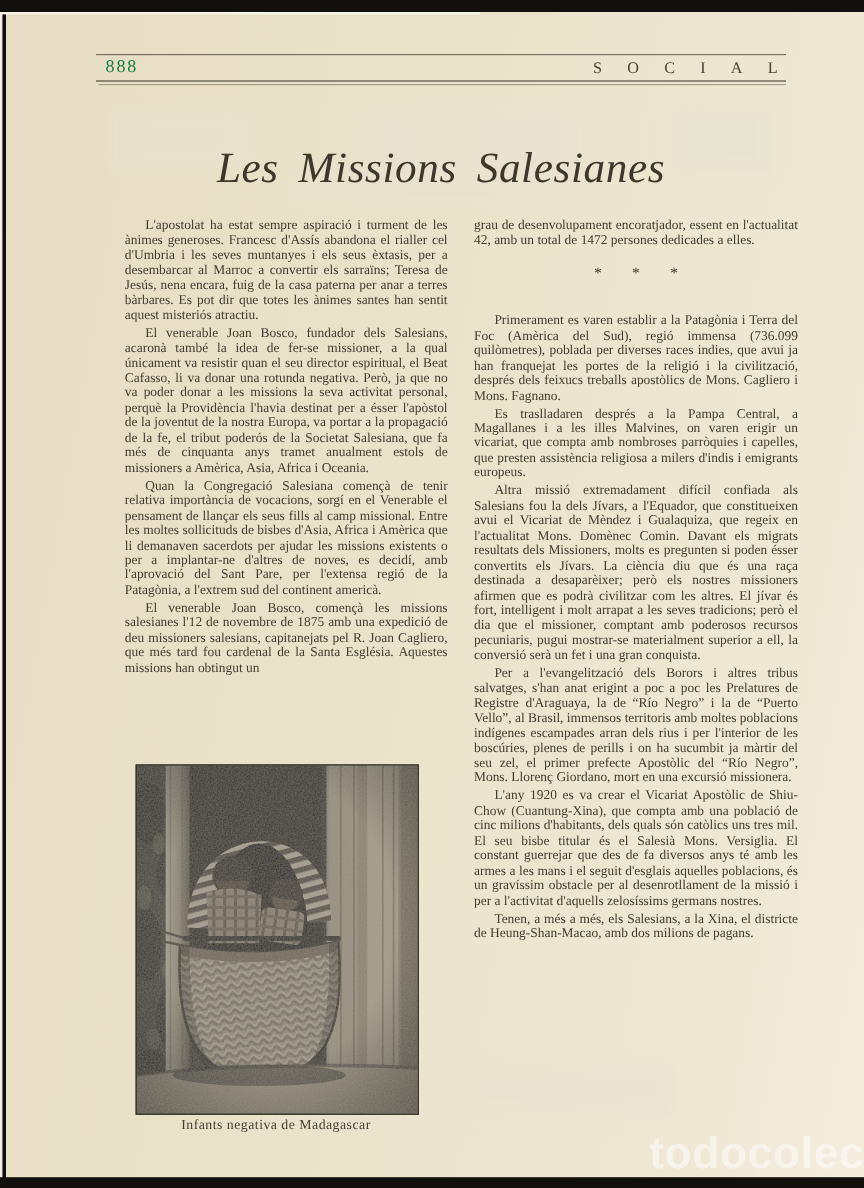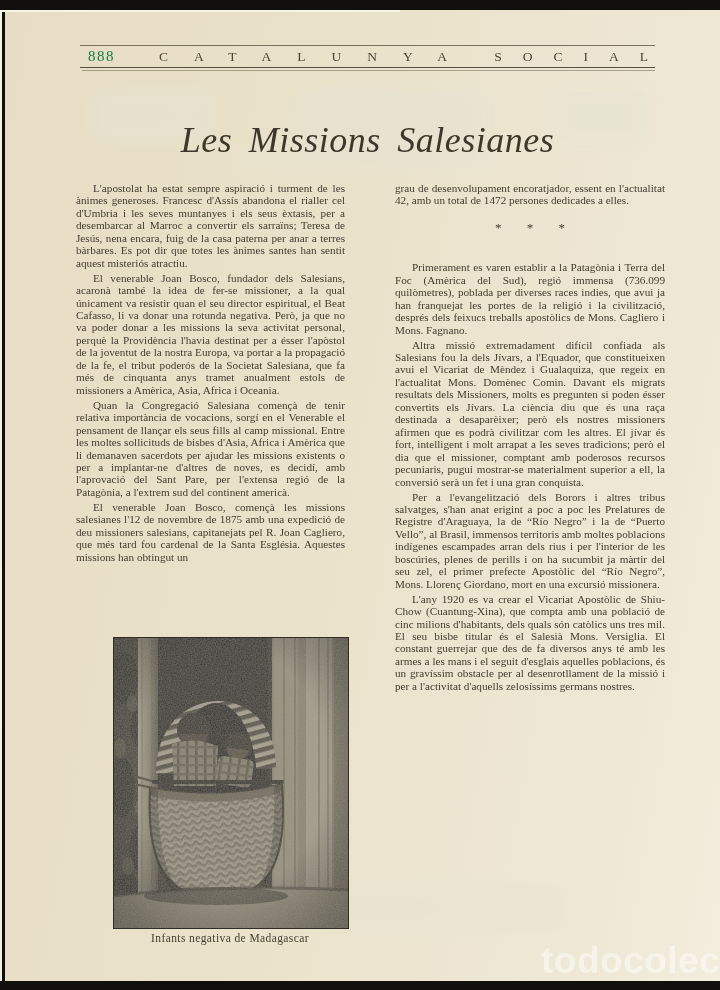--- a/index.html
+++ b/index.html
@@ -23,21 +23,21 @@
 
   
   .title{position:absolute;left:85px;top:119px;width:565px;text-align:center;
          font-style:italic;font-size:36px;color:#3e382c;letter-spacing:.5px;word-spacing:7px;}
 
   
   .col{position:absolute;top:182px;font-size:11.2px;line-height:12.45px;text-align:justify;
        color:#423c30;}
   .col p{margin:0 0 2.5px;text-indent:17px;}
   .col p.cont{text-indent:0;}
-  .col-left{left:76px;width:269px;}
+  .col-left{left:104px;width:269px;}
   .col-right{left:383px;width:270px;margin-left:12px;}
   .sep{text-align:center;letter-spacing:11px;font-size:13px;margin:15px 0 27px;color:#423c30;text-indent:11px;}
 
   
   .photo{position:absolute;left:113px;top:637px;width:234px;height:290px;
          border:1px solid #302d26;box-sizing:content-box;background:#555146;}
   .photo svg{display:block;width:100%;height:100%;}
   .caption{position:absolute;left:113px;top:932px;width:234px;text-align:center;
            font-size:11.5px;letter-spacing:.4px;color:#443e32;}
 
@@ -55,41 +55,42 @@
   <div class="top-sliver"></div>
 
   <div class="ghost" style="left:95px;top:92px;width:115px;height:48px;opacity:.5;"></div>
   <div class="ghost" style="left:300px;top:88px;width:185px;height:62px;opacity:.5;"></div>
   <div class="ghost" style="left:558px;top:90px;width:88px;height:55px;opacity:.5;"></div>
   <div class="ghost" style="left:240px;top:147px;width:250px;height:24px;opacity:.3;"></div>
   <div class="ghost" style="left:255px;top:884px;width:310px;height:48px;opacity:.35;"></div>
 
   <div class="header">
     <span class="pagenum">888</span>
-    <span class="jword1">CATALUNYA</span>
     <span class="jspacer"></span>
     <span class="jword2">SOCIAL</span>
   </div>
 
   <div class="title">Les Missions Salesianes</div>
 
   <div class="col col-left">
     <p>L'apostolat ha estat sempre aspiració i turment de les ànimes generoses. Francesc d'Assís abandona el rialler cel d'Umbria i les seves muntanyes i els seus èxtasis, per a desembarcar al Marroc a convertir els sarraïns; Teresa de Jesús, nena encara, fuig de la casa paterna per anar a terres bàrbares. Es pot dir que totes les ànimes santes han sentit aquest misteriós atractiu.</p>
     <p>El venerable Joan Bosco, fundador dels Salesians, acaronà també la idea de fer-se missioner, a la qual únicament va resistir quan el seu director espiritual, el Beat Cafasso, li va donar una rotunda negativa. Però, ja que no va poder donar a les missions la seva activitat personal, perquè la Providència l'havia destinat per a ésser l'apòstol de la joventut de la nostra Europa, va portar a la propagació de la fe, el tribut poderós de la Societat Salesiana, que fa més de cinquanta anys tramet anualment estols de missioners a Amèrica, Asia, Africa i Oceania.</p>
     <p>Quan la Congregació Salesiana començà de tenir relativa importància de vocacions, sorgí en el Venerable el pensament de llançar els seus fills al camp missional. Entre les moltes sollicituds de bisbes d'Asia, Africa i Amèrica que li demanaven sacerdots per ajudar les missions existents o per a implantar-ne d'altres de noves, es decidí, amb l'aprovació del Sant Pare, per l'extensa regió de la Patagònia, a l'extrem sud del continent americà.</p>
     <p>El venerable Joan Bosco, començà les missions salesianes l'12 de novembre de 1875 amb una expedició de deu missioners salesians, capitanejats pel R. Joan Cagliero, que més tard fou cardenal de la Santa Església. Aquestes missions han obtingut un</p>
   </div>
 
   <div class="col col-right">
     <p class="cont">grau de desenvolupament encoratjador, essent en l'actualitat 42, amb un total de 1472 persones dedicades a elles.</p>
     <div class="sep">* * *</div>
     <p>Primerament es varen establir a la Patagònia i Terra del Foc (Amèrica del Sud), regió immensa (736.099 quilòmetres), poblada per diverses races indies, que avui ja han franquejat les portes de la religió i la civilització, després dels feixucs treballs apostòlics de Mons. Cagliero i Mons. Fagnano.</p>
+    <p>Es traslladaren després a la Pampa Central, a Magallanes i a les illes Malvines, on varen erigir un vicariat, que compta amb nombroses parròquies i capelles, que presten assistència religiosa a milers d'indis i emigrants europeus.</p>
     <p>Altra missió extremadament difícil confiada als Salesians fou la dels Jívars, a l'Equador, que constitueixen avui el Vicariat de Mèndez i Gualaquiza, que regeix en l'actualitat Mons. Domènec Comin. Davant els migrats resultats dels Missioners, molts es pregunten si poden ésser convertits els Jívars. La ciència diu que és una raça destinada a desaparèixer; però els nostres missioners afirmen que es podrà civilitzar com les altres. El jívar és fort, intelligent i molt arrapat a les seves tradicions; però el dia que el missioner, comptant amb poderosos recursos pecuniaris, pugui mostrar-se materialment superior a ell, la conversió serà un fet i una gran conquista.</p>
     <p>Per a l'evangelització dels Borors i altres tribus salvatges, s'han anat erigint a poc a poc les Prelatures de Registre d'Araguaya, la de “Río Negro” i la de “Puerto Vello”, al Brasil, immensos territoris amb moltes poblacions indígenes escampades arran dels rius i per l'interior de les boscúries, plenes de perills i on ha sucumbit ja màrtir del seu zel, el primer prefecte Apostòlic del “Río Negro”, Mons. Llorenç Giordano, mort en una excursió missionera.</p>
     <p>L'any 1920 es va crear el Vicariat Apostòlic de Shiu-Chow (Cuantung-Xina), que compta amb una població de cinc milions d'habitants, dels quals són catòlics uns tres mil. El seu bisbe titular és el Salesià Mons. Versiglia. El constant guerrejar que des de fa diversos anys té amb les armes a les mans i el seguit d'esglais aquelles poblacions, és un gravíssim obstacle per al desenrotllament de la missió i per a l'activitat d'aquells zelosíssims germans nostres.</p>
+    <p>Tenen, a més a més, els Salesians, a la Xina, el districte de Heung-Shan-Macao, amb dos milions de pagans.</p>
   </div>
 
   <div class="photo">
     <svg viewBox="0 0 234 290" preserveAspectRatio="none">
       <defs>
         <pattern id="weave" width="10" height="7" patternUnits="userSpaceOnUse" patternTransform="rotate(-8)">
           <rect width="10" height="7" fill="#8f8a7a"></rect>
           <path d="M0,5 Q2.5,1 5,5 T10,5" fill="none" stroke="#575246" stroke-opacity=".45" stroke-width="2.2"></path>
           <path d="M0,2 Q2.5,-2 5,2 T10,2" fill="none" stroke="#b5b0a0" stroke-opacity=".6" stroke-width="1.2"></path>
         </pattern>

